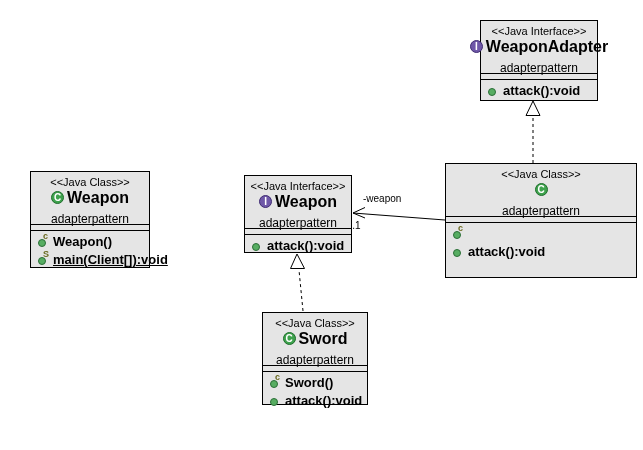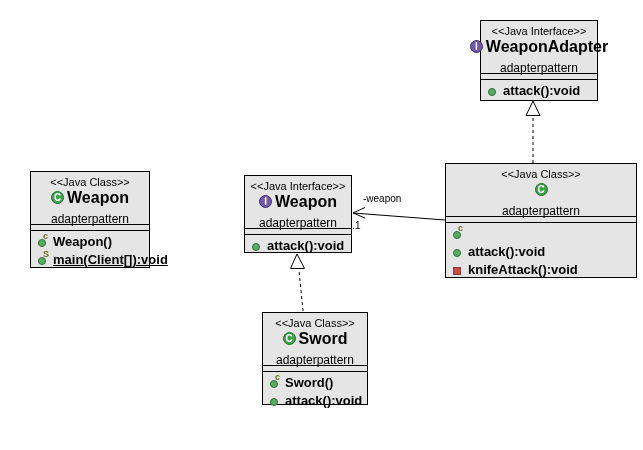--- a/index.html
+++ b/index.html
@@ -106,27 +106,20 @@
             <span class="adorn">c</span>
           </span>
       </div>
       <div class="member">
         <span class="m-icon">
             <span class="dot"></span>
             <span class="adorn"></span>
           </span>
         <span class="m-label">attack():void</span>
       </div>
-      <div class="member">
-        <span class="m-icon">
-            <span class="sq"></span>
-            <span class="adorn"></span>
-          </span>
-        <span class="m-label">knifeAttack():void</span>
-      </div>
     </div>
   </div>
 
   <div class="uml-box" style="left:244px;top:175px;width:108px;height:78px;">
     <div class="hdr">
       <div class="stereo">&lt;&lt;Java Interface&gt;&gt;</div>
       <div class="name-row">
         <span class="type-icon iface">
             <span>I</span>
           </span>

